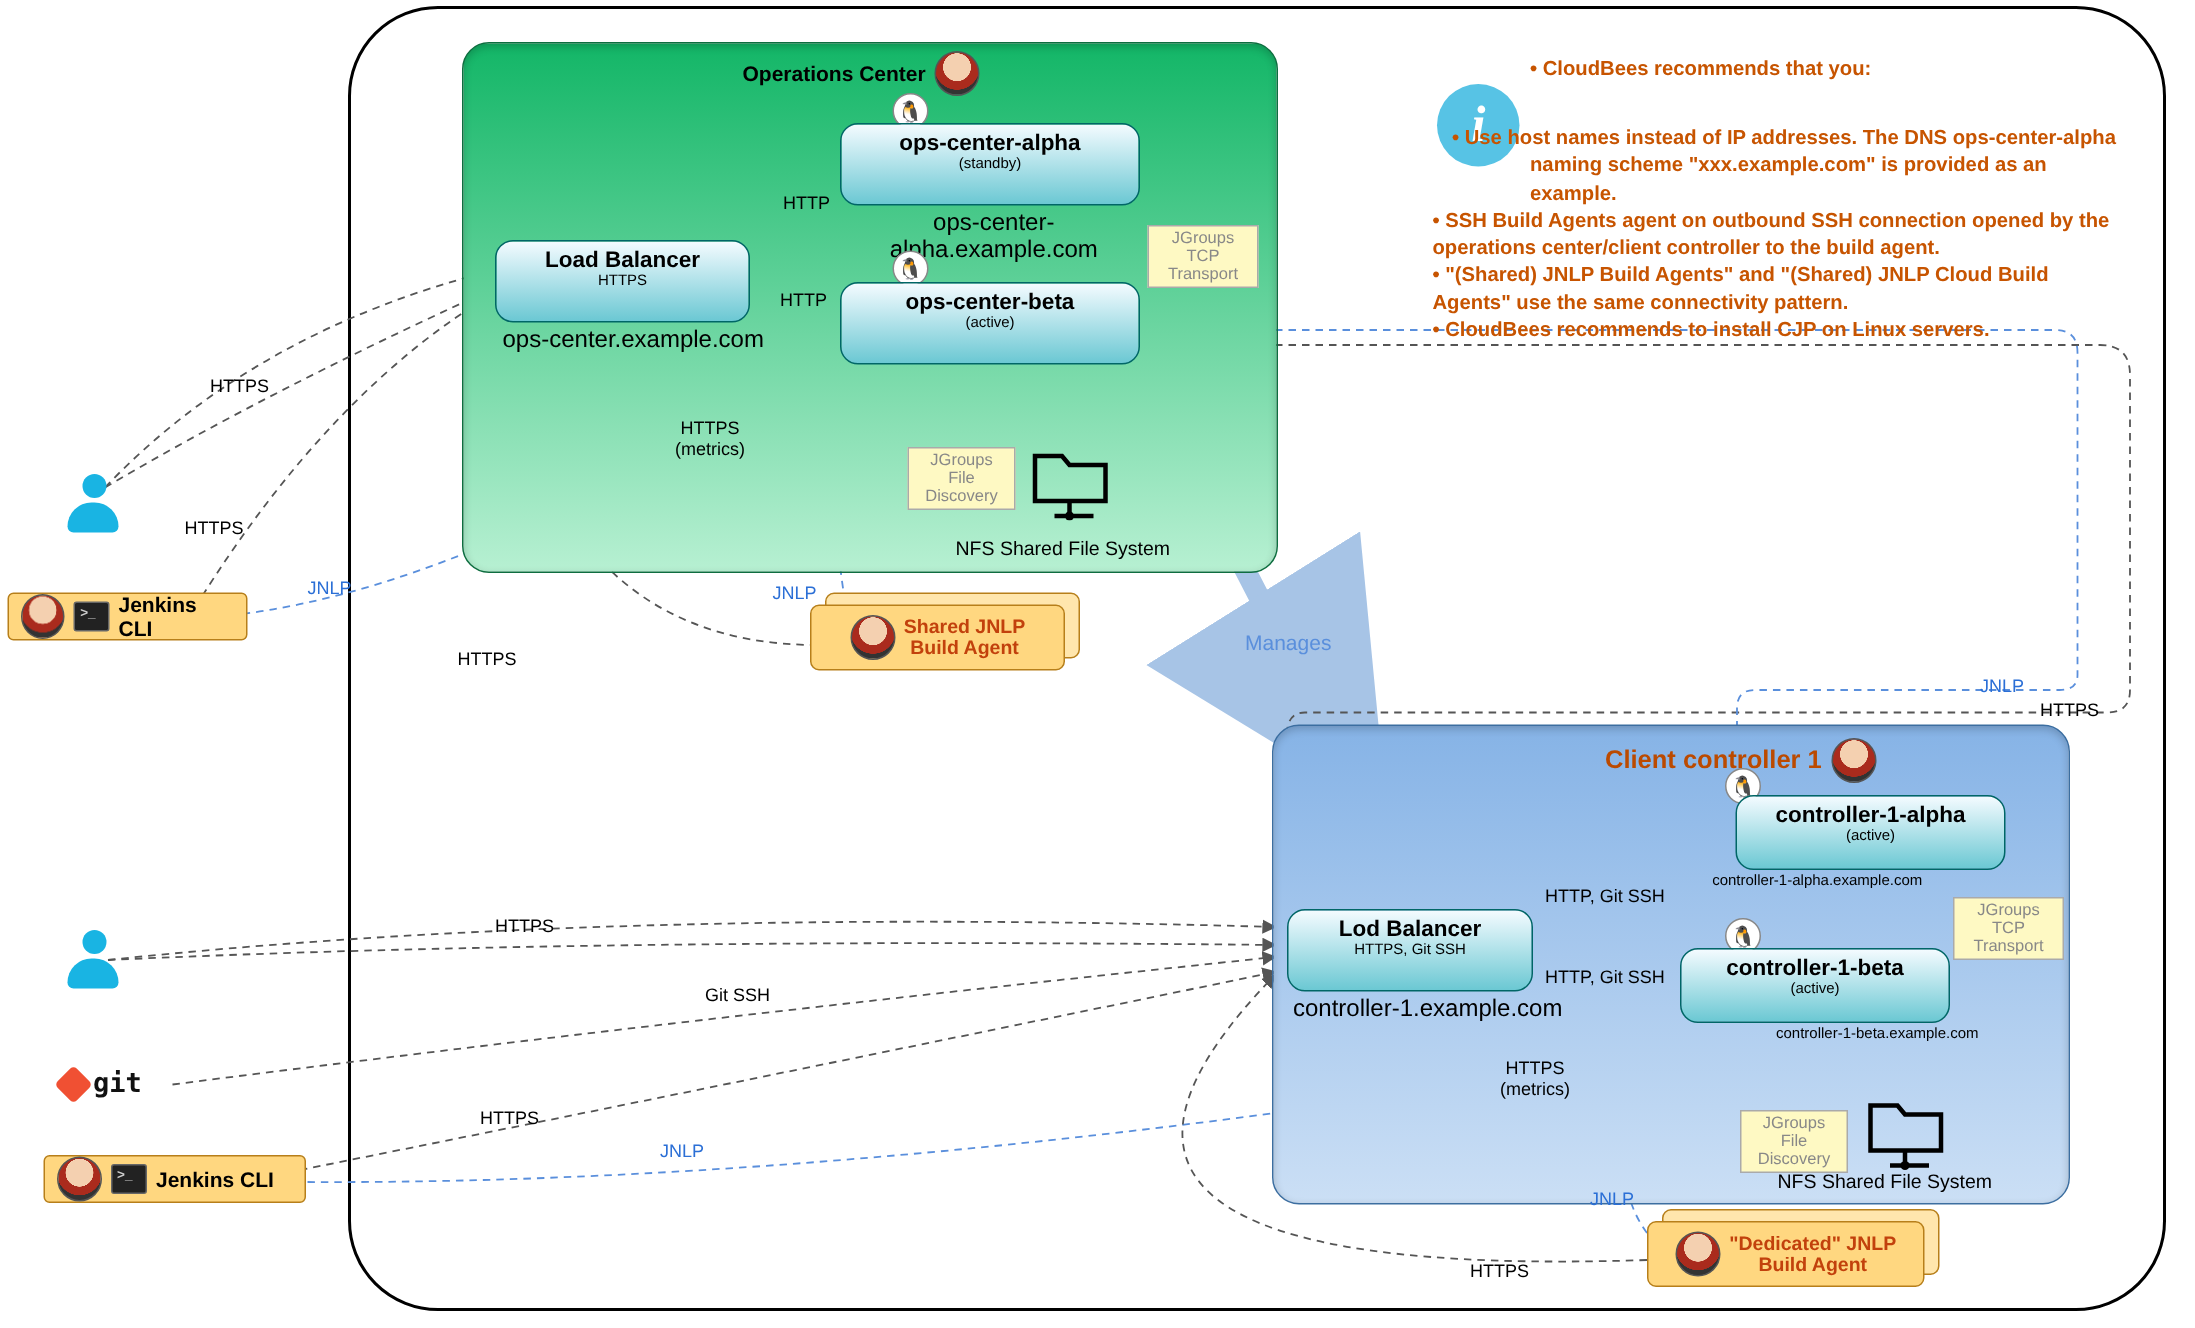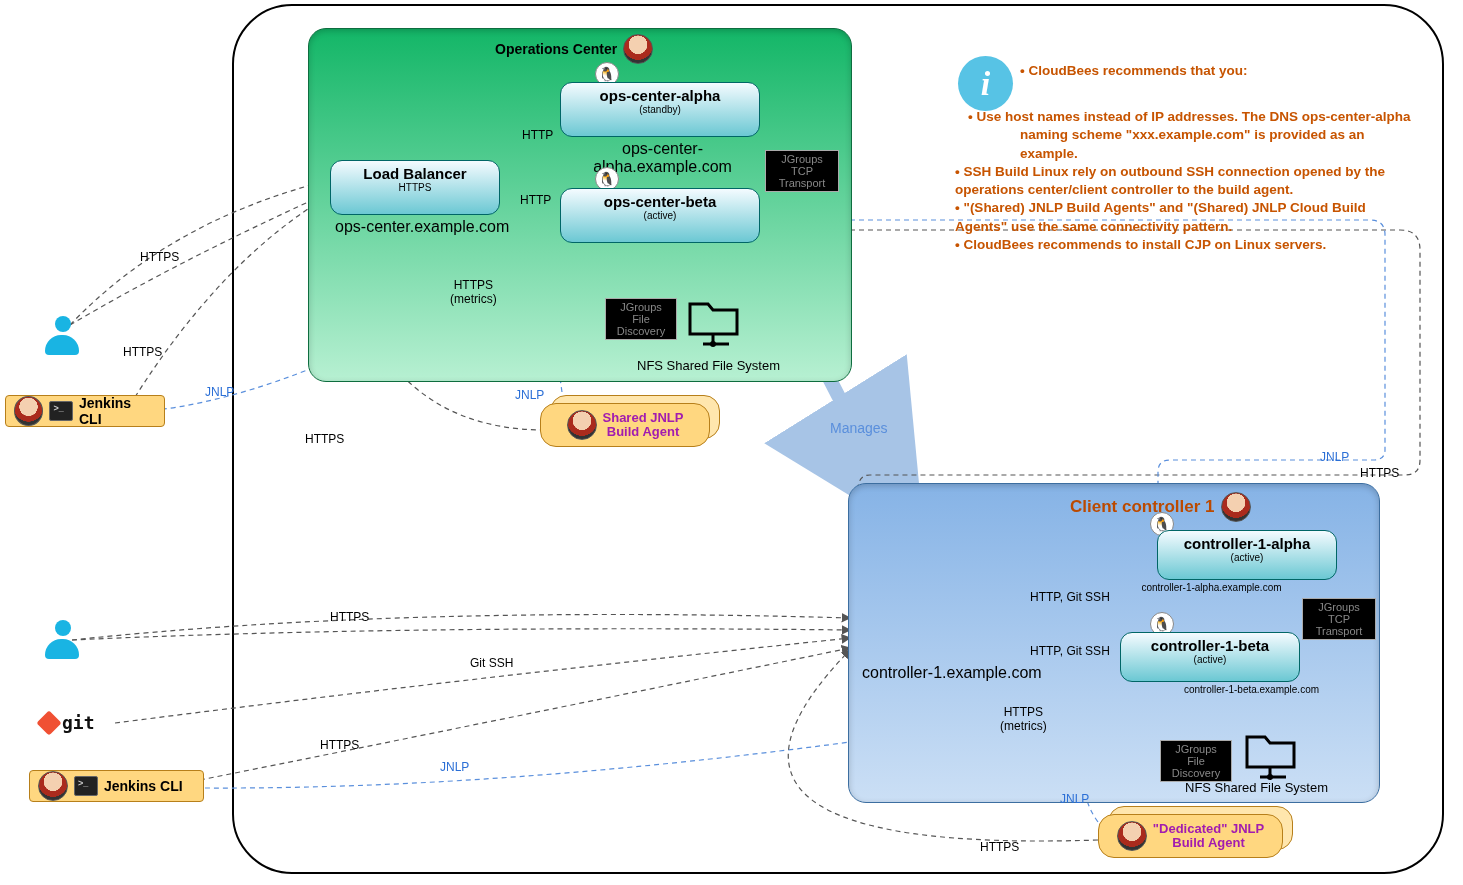--- a/index.html
+++ b/index.html
@@ -13,28 +13,28 @@
   .panel-green { background:linear-gradient(180deg,#13b667 0%, #b7f0d2 100%); border:1px solid #0e6d3f; }
   .panel-blue  { background:linear-gradient(180deg,#86b3e6 0%, #cbdff5 100%); border:1px solid #3c6ea0; }
 
   
   .node { position:absolute; background:linear-gradient(180deg,#f4fbff 0%, #6bc8d3 100%); border:1px solid #066; border-radius:12px; text-align:center; padding:4px 6px 2px 6px; box-sizing:border-box; }
   .node .ttl { font-weight:700; font-size:15px; color:#000; }
   .node .sub { font-size:10px; color:#000; }
 
   
   .agent-stack { position:absolute; }
-  .agent-box { position:absolute; background:#ffd780; border:1px solid #b77f1a; border-radius:16px; text-align:center; font-size:13px; font-weight:700; color:#a21caf; padding:4px 0; box-sizing:border-box; display:flex; align-items:center; justify-content:center; }
+  .agent-box { position:absolute; background:#ffd780; border:1px solid #b77f1a; border-radius:6px; text-align:center; font-size:13px; font-weight:700; color:#c2410c; padding:4px 0; box-sizing:border-box; display:flex; align-items:center; justify-content:center; }
   .agent-back { background:#ffe6ad; }
 
   
   .cli-box { position:absolute; background:#ffd780; border:1px solid #b77f1a; border-radius:4px; display:flex; align-items:center; padding:0 8px; font-size:14px; font-weight:700; gap:6px; box-sizing:border-box; }
 
   
-  .smallgrey { position:absolute; background:#000000; border:1px solid #aaa; color:#888; font-size:11px; text-align:center; line-height:1.1; padding:2px 4px; box-sizing:border-box; }
+  .smallgrey { position:absolute; background:#fef9c3; border:1px solid #aaa; color:#888; font-size:11px; text-align:center; line-height:1.1; padding:2px 4px; box-sizing:border-box; }
 
   
   .info-text { position:absolute; font-size:13.5px; font-weight:700; color:#c75400; line-height:1.35; }
   .info-icon-circle { position:absolute; width:55px; height:55px; background:#57c3e5; border-radius:50%; color:#fff; font-family:Georgia,serif; font-size:34px; font-weight:700; display:flex; align-items:center; justify-content:center; font-style:italic; }
 
   
   .edge-label { position:absolute; font-size:12px; color:#000; font-weight:400; background:transparent; white-space:nowrap; }
   .edge-label.blue { color:#2b6fd6; font-weight:500; }
 
   .panel-title { position:absolute; font-weight:700; font-size:14px; color:#000; display:flex; align-items:center; gap:6px; }
@@ -187,20 +187,24 @@
       </svg>
   </div>
   <div class="nfs-label" style="left:637px; top:358px;">NFS Shared File System</div>
 
   <div class="panel panel-blue" style="left:848px; top:483px; width:530px; height:318px;"></div>
   <div class="panel-title orange" style="left:1070px; top:492px;">
     <span>Client controller 1</span>
     <span class="jenkins-face"></span>
   </div>
 
+  <div class="node" style="left:858px; top:606px; width:164px; height:55px;">
+    <div class="ttl">Lod Balancer</div>
+    <div class="sub">HTTPS, Git SSH</div>
+  </div>
   <span class="node url" style="position:absolute; left:862px; top:664px; background:none; border:none; padding:0; text-align:left;">controller-1.example.com</span>
 
   <div class="os-badge" style="left:1150px; top:512px;">🐧</div>
   <div class="node" style="left:1120px; top:530px; width:180px; height:50px;margin-left:37px;">
     <div class="ttl">controller-1-alpha</div>
     <div class="sub">(active)</div>
   </div>
   <span class="node url" style="position:absolute; left:1124px; top:582px; background:none; border:none; padding:0; width:175px; font-size:10px;">controller-1-alpha.example.com</span>
 
   <div class="os-badge" style="left:1150px; top:612px;">🐧</div>
@@ -287,21 +291,21 @@
   <div class="edge-label" style="left:1000px; top:705px; white-space:pre; text-align:center;">HTTPS
 (metrics)</div>
 
   <div class="edge-label blue" style="left:1060px; top:792px;">JNLP</div>
   <div class="edge-label" style="left:980px; top:840px;">HTTPS</div>
 
   <div class="edge-label" style="left:1360px; top:466px;">HTTPS</div>
   <div class="edge-label blue" style="left:1320px; top:450px;">JNLP</div>
 
   <div class="info-icon-circle" style="left:958px; top:56px;">i</div>
-  <div class="info-text" style="left:955px; top:62px; width:460px;">
+  <div class="info-text" style="left:955px; top:37px; width:460px;">
     <div style="margin-left:65px;">• CloudBees recommends that you:</div>
     <div style="margin-left:65px; text-indent:-52px; padding-left:0;margin-top:28px;">   • Use host names instead of IP addresses. The DNS ops-center-alpha naming scheme "xxx.example.com" is provided as an example.</div>
-    <div>• SSH Build Linux rely on outbound SSH connection opened by the operations center/client controller to the build agent.</div>
+    <div>• SSH Build Agents agent on outbound SSH connection opened by the operations center/client controller to the build agent.</div>
     <div>• "(Shared) JNLP Build Agents" and "(Shared) JNLP Cloud Build Agents" use the same connectivity pattern.</div>
     <div>• CloudBees recommends to install CJP on Linux servers.</div>
   </div>
 
 </div>
 
 </body></html>

